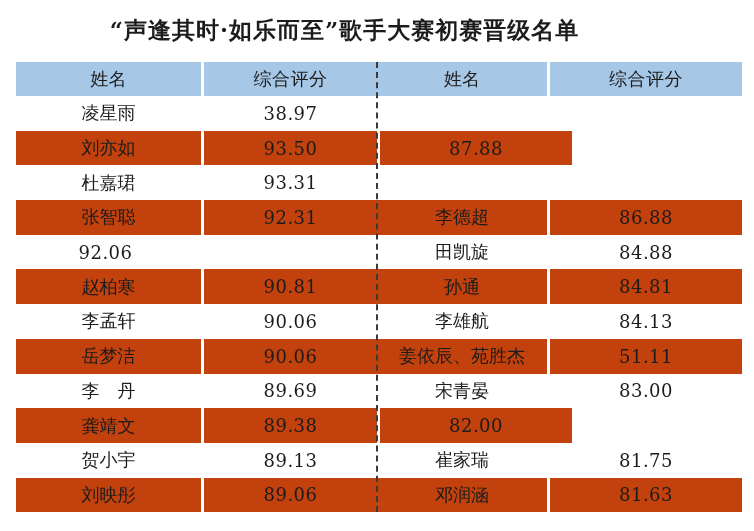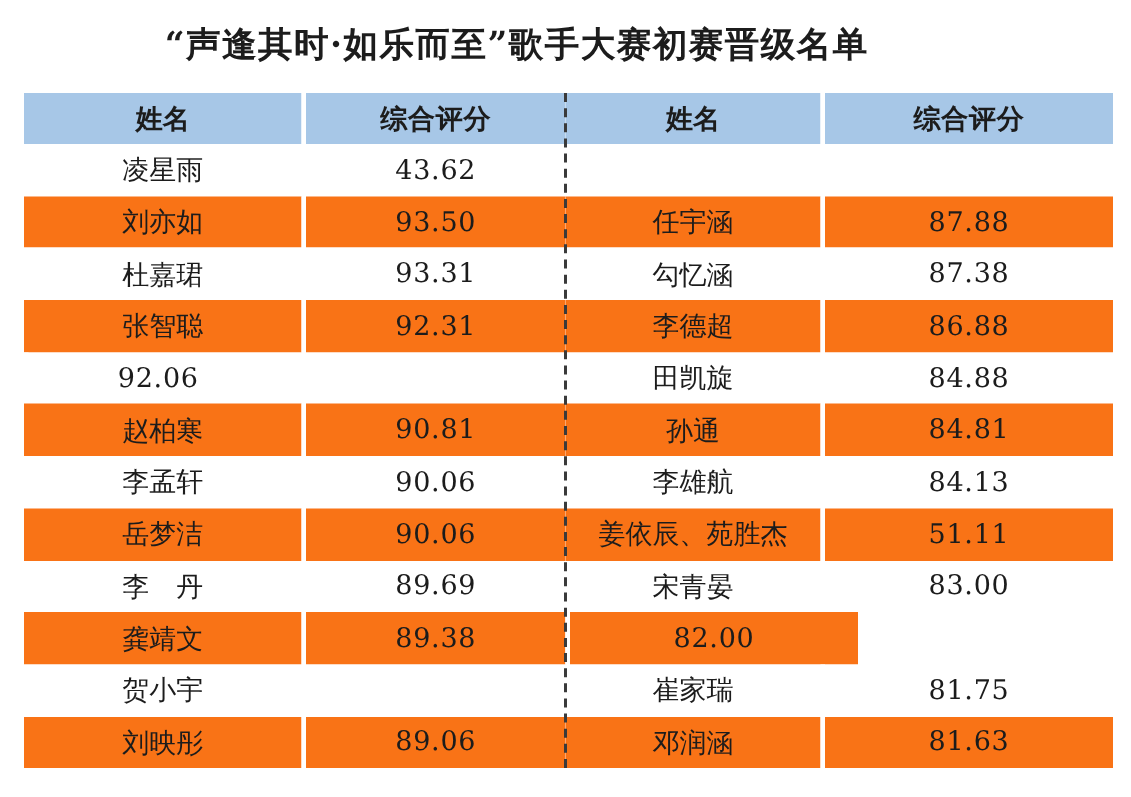--- a/index.html
+++ b/index.html
@@ -39,23 +39,23 @@
     align-items: center;
     justify-content: center;
     font-size: 18px;
     background: transparent;
     white-space: nowrap;
   }
   .half.left  .cell.name  { width: 185px; }
   .half.left  .cell.score { width: 173px; }
   .half.right .cell.name  { width: 170px; }
   .half.right .cell.score { width: 192px; }
-  .row.header .cell { font-weight: bold; }
+  .row.header .cell { font-weight: normal; }
   .row.header .cell { background: #a7c7e7; }
-  .row.banded .cell { background: #f97316; }
+  .row.banded .cell { background: #c2410c; }
   .cell.name { font-weight: normal; }
   .cell.score { font-weight: normal; letter-spacing: 0.5px; }
   .dashed-divider {
     position: absolute;
     top: 0; bottom: 0;
     left: 360px;
     width: 0;
     border-left: 2px dashed #3a3a3a;
   }
 </style>
@@ -77,46 +77,40 @@
         <div class="gap"></div>
         <div class="cell score">综合评分</div>
       </div>
     </div>
 
     <div id="rows">
         <div class="row">
           <div class="half left">
             <div class="cell name">凌星雨</div>
             <div class="gap"></div>
-            <div class="cell score">43.62</div>
+            <div class="cell score">38.97</div>
           </div>
         </div>
         <div class="row banded">
           <div class="half left">
             <div class="cell name">刘亦如</div>
             <div class="gap"></div>
             <div class="cell score">93.50</div>
           </div>
           <div class="half right">
-            <div class="cell name">任宇涵</div>
             <div class="gap"></div>
             <div class="cell score">87.88</div>
           </div>
         </div>
         <div class="row">
           <div class="half left">
             <div class="cell name">杜嘉珺</div>
             <div class="gap"></div>
             <div class="cell score">93.31</div>
           </div>
-          <div class="half right">
-            <div class="cell name">勾忆涵</div>
-            <div class="gap"></div>
-            <div class="cell score">87.38</div>
-          </div>
         </div>
         <div class="row banded">
           <div class="half left">
             <div class="cell name">张智聪</div>
             <div class="gap"></div>
             <div class="cell score">92.31</div>
           </div>
           <div class="half right">
             <div class="cell name">李德超</div>
             <div class="gap"></div>
@@ -190,20 +184,21 @@
           </div>
           <div class="half right">
             <div class="gap"></div>
             <div class="cell score">82.00</div>
           </div>
         </div>
         <div class="row">
           <div class="half left">
             <div class="cell name">贺小宇</div>
             <div class="gap"></div>
+            <div class="cell score">89.13</div>
           </div>
           <div class="half right">
             <div class="cell name">崔家瑞</div>
             <div class="gap"></div>
             <div class="cell score">81.75</div>
           </div>
         </div>
         <div class="row banded">
           <div class="half left">
             <div class="cell name">刘映彤</div>

